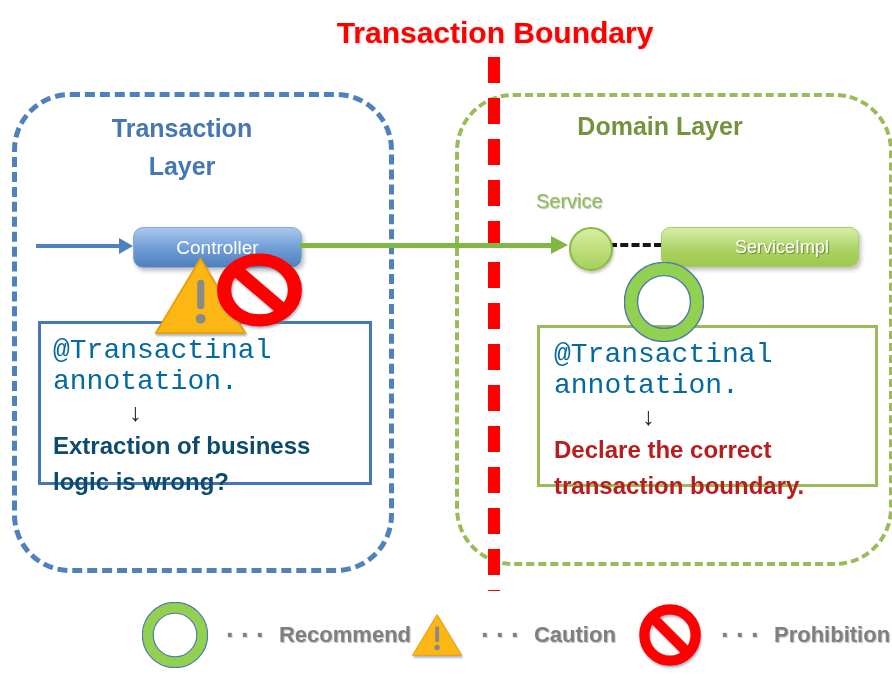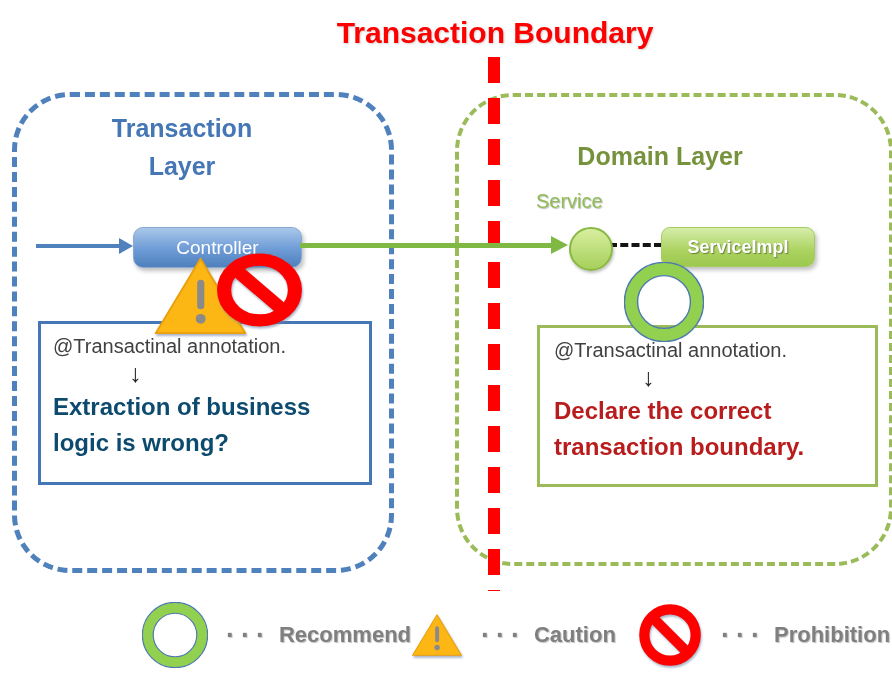--- a/index.html
+++ b/index.html
@@ -17,21 +17,21 @@
   .boundary-line{
     position:absolute;left:488px;top:57px;width:12px;height:534px;z-index:2;
     background:repeating-linear-gradient(to bottom,#fe0000 0 26px,transparent 26px 41px);
   }
   
   .layer-box{position:absolute;border-radius:58px;z-index:1;}
   .app-layer{left:12px;top:92px;width:372px;height:471px;border:5px dashed #4f81bd;}
   .domain-layer{left:455px;top:93px;width:430px;height:465px;border:4px dashed #9bbb59;}
   .layer-title{position:absolute;text-align:center;font-weight:bold;font-size:25px;line-height:1.5;}
   .app-layer-title{left:62px;top:110px;width:240px;color:#4576b5;}
-  .domain-layer-title{left:540px;top:108px;width:240px;color:#76923c;margin-top:30px;}
+  .domain-layer-title{left:540px;top:108px;width:240px;color:#76923c;}
   
   .h-arrow{position:absolute;display:flex;align-items:center;height:18px;z-index:4;}
   .h-arrow .line{flex:1;}
   .blue-arrow{left:36px;top:237px;width:97px;}
   .blue-arrow .line{height:4px;background:#4f81bd;}
   .blue-arrow .head{width:0;height:0;border-top:8px solid transparent;border-bottom:8px solid transparent;border-left:14px solid #4f81bd;}
   .green-arrow{left:300px;top:236px;width:268px;}
   .green-arrow .line{height:5px;background:#7fb842;}
   .green-arrow .head{width:0;height:0;border-top:9px solid transparent;border-bottom:9px solid transparent;border-left:17px solid #7fb842;}
   .dash-connector{position:absolute;left:609px;top:243px;width:53px;height:0;border-top:4px dashed #151515;z-index:3;}
@@ -39,45 +39,46 @@
   .controller-btn{
     position:absolute;left:133px;top:227px;width:167px;height:39px;z-index:4;
     background:linear-gradient(180deg,#a9c7ea 0%,#6d9bd6 55%,#4f81bd 100%);
     border:1px solid #89a9d2;border-radius:10px;color:#ffffff;font-size:19px;
     display:flex;align-items:center;justify-content:center;
     box-shadow:2px 3px 4px rgba(0,0,0,.25);
   }
   .serviceimpl-btn{
     position:absolute;left:661px;top:227px;width:152px;height:38px;z-index:4;
     background:linear-gradient(180deg,#d6edaa 0%,#abd25f 60%,#9cc94f 100%);
-    border:1px solid #a6cd63;border-radius:9px;color:#ffffff;font-size:18px;font-weight:bold;
+    border:1px solid #a6cd63;border-radius:9px;color:#ffffff;font-size:18px;font-weight:normal;
     display:flex;align-items:center;justify-content:center;
     text-shadow:1px 1px 1px rgba(90,110,50,.8);
     box-shadow:2px 3px 4px rgba(0,0,0,.25);
+    padding-left:44px;
   }
   .service-label{
     position:absolute;left:536px;top:190px;font-size:20px;font-weight:normal;color:#90bd56;
     text-shadow:1px 1px 1px rgba(120,120,120,.5);
   }
   .service-circle{
     position:absolute;left:569px;top:227px;width:40px;height:40px;border-radius:50%;z-index:5;
     background:linear-gradient(180deg,#d8ee9f 0%,#a6d05b 100%);
     border:2px solid #8ab845;box-shadow:1px 2px 3px rgba(0,0,0,.25);
   }
   
   .icon-svg{position:absolute;}
   .warning-main{left:151px;top:256px;width:99px;height:80px;z-index:6;}
   .prohibition-main{left:214px;top:251px;width:91px;height:78px;z-index:7;}
   .ring-main{left:624px;top:262px;width:80px;height:80px;z-index:6;}
   .shadowed{filter:drop-shadow(1px 2px 1px rgba(110,130,165,.6));}
   
   .note-box{position:absolute;background:#ffffff;padding:11px 12px;z-index:3;box-sizing:border-box;}
   .note-left{left:38px;top:321px;width:334px;height:164px;border:3px solid #4576b5;}
   .note-right{left:537px;top:325px;width:341px;height:162px;border:3px solid #9bbb59;padding-left:14px;}
-  .note-annotation{font-size:20px;color:#404040;}
+  .note-annotation{font-size:28px;color:#0369a1;font-family:Liberation Mono, monospace;}
   .note-arrow{font-size:25px;color:#262626;line-height:1.25;}
   .note-left .note-arrow{padding-left:76px;}
   .note-right .note-arrow{padding-left:88px;}
   .note-message{font-size:24px;font-weight:bold;line-height:1.5;}
   .note-left .note-message{color:#0c4a6e;}
   .note-right .note-message{color:#b91c1c;}
   
   .legend-item{position:absolute;display:flex;align-items:center;height:70px;top:600px;z-index:2;}
   .legend-recommend{left:142px;}
   .legend-caution{left:411px;}

